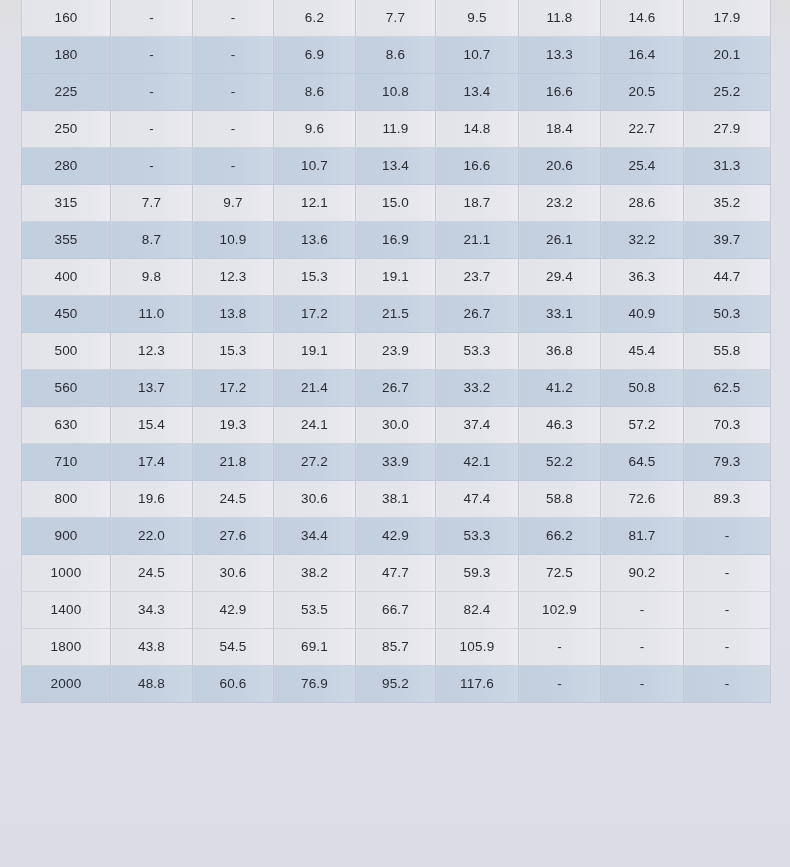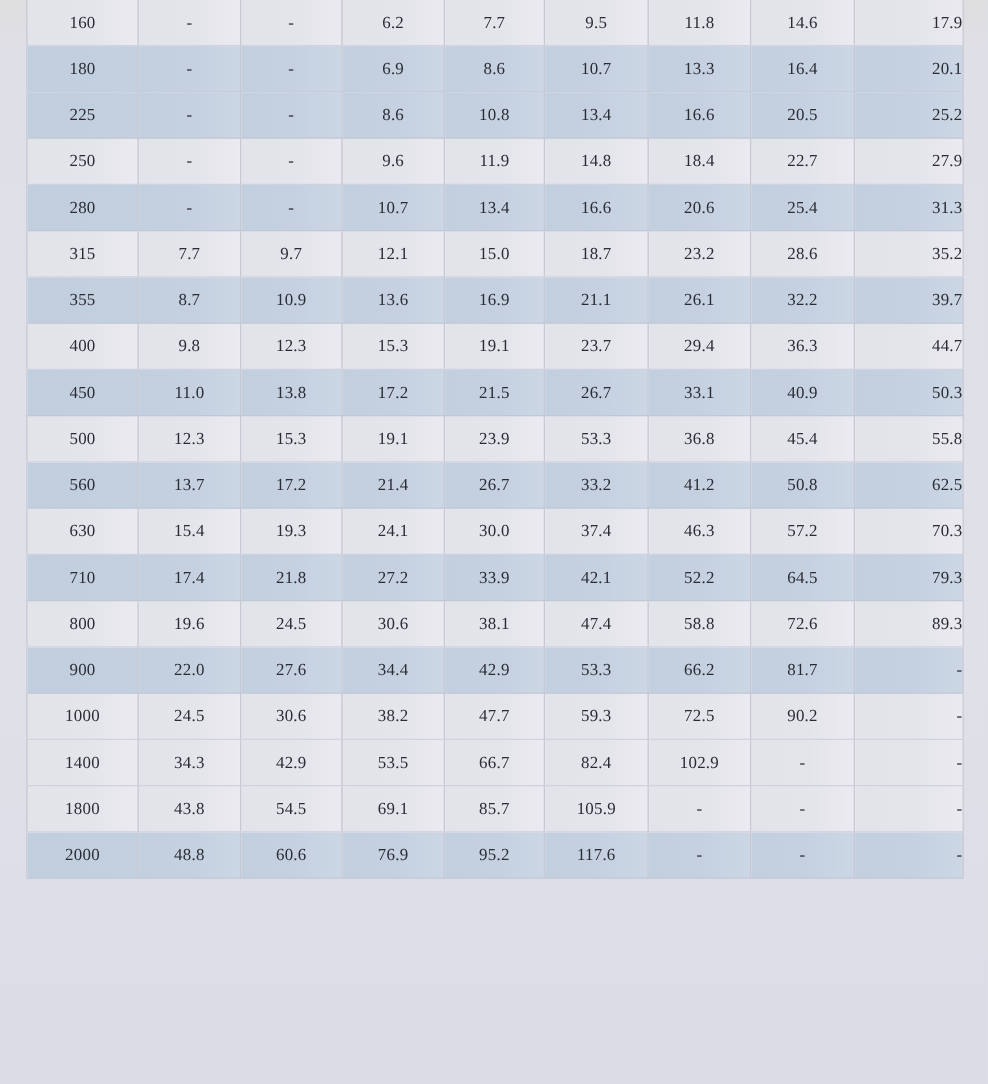--- a/index.html
+++ b/index.html
@@ -27,39 +27,37 @@
     top: 0px;
     width: 749px;
   }
   table.data-table {
     border-collapse: collapse;
     table-layout: fixed;
     width: 749px;
     border-left: 1px solid #c9c9d6;
     border-right: 1px solid #c9c9d6;
     border-bottom: 1px solid #c9c9d6;
-    font-family: Liberation Serif, serif;
   }
   table.data-table td {
     height: 36px;
     line-height: 36px;
     padding: 0;
     text-align: center;
     vertical-align: middle;
     font-size: 13.5px;
     color: #2b2b33;
     border-right: 1px solid #c8c8d4;
     border-bottom: 1px solid #d2d2dd;
     white-space: nowrap;
     overflow: hidden;
     letter-spacing: .2px;
   }
   table.data-table td:last-child {
     border-right: none;
-    text-align: right;
   }
   
   col.c0 { width: 89px; }
   col.c1 { width: 82px; }
   col.c2 { width: 81px; }
   col.c3 { width: 82px; }
   col.c4 { width: 80px; }
   col.c5 { width: 83px; }
   col.c6 { width: 82px; }
   col.c7 { width: 83px; }

